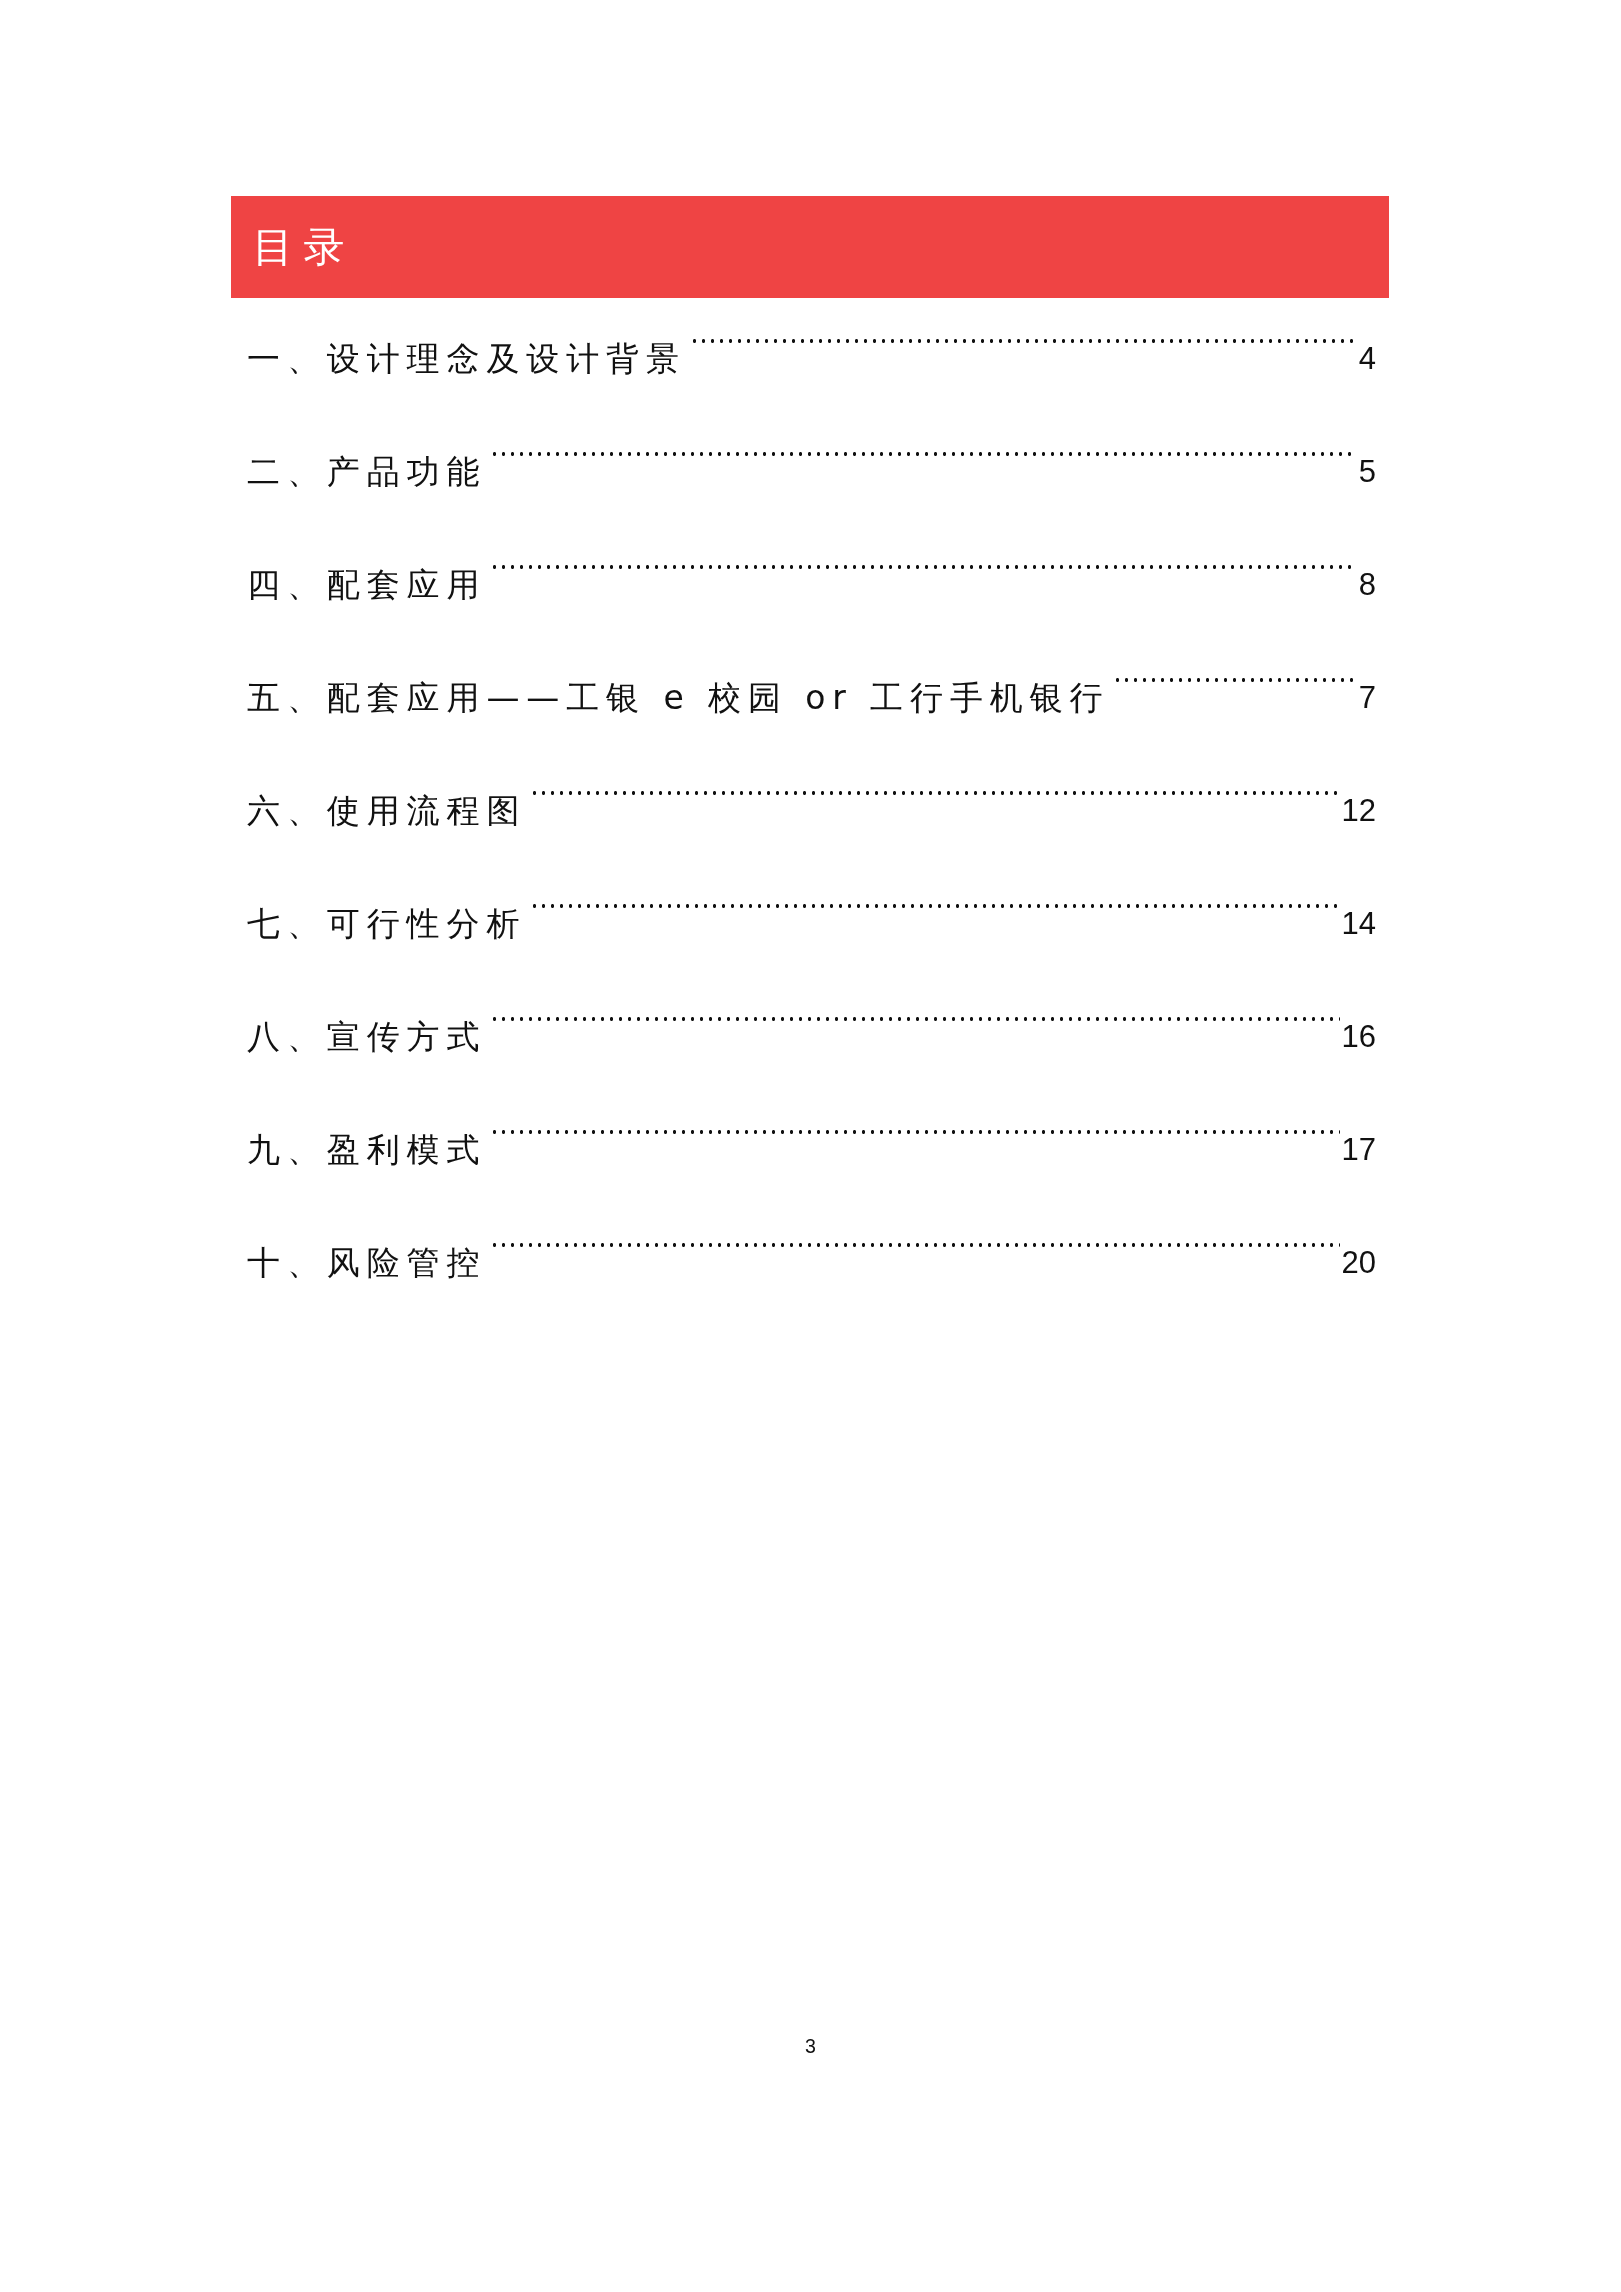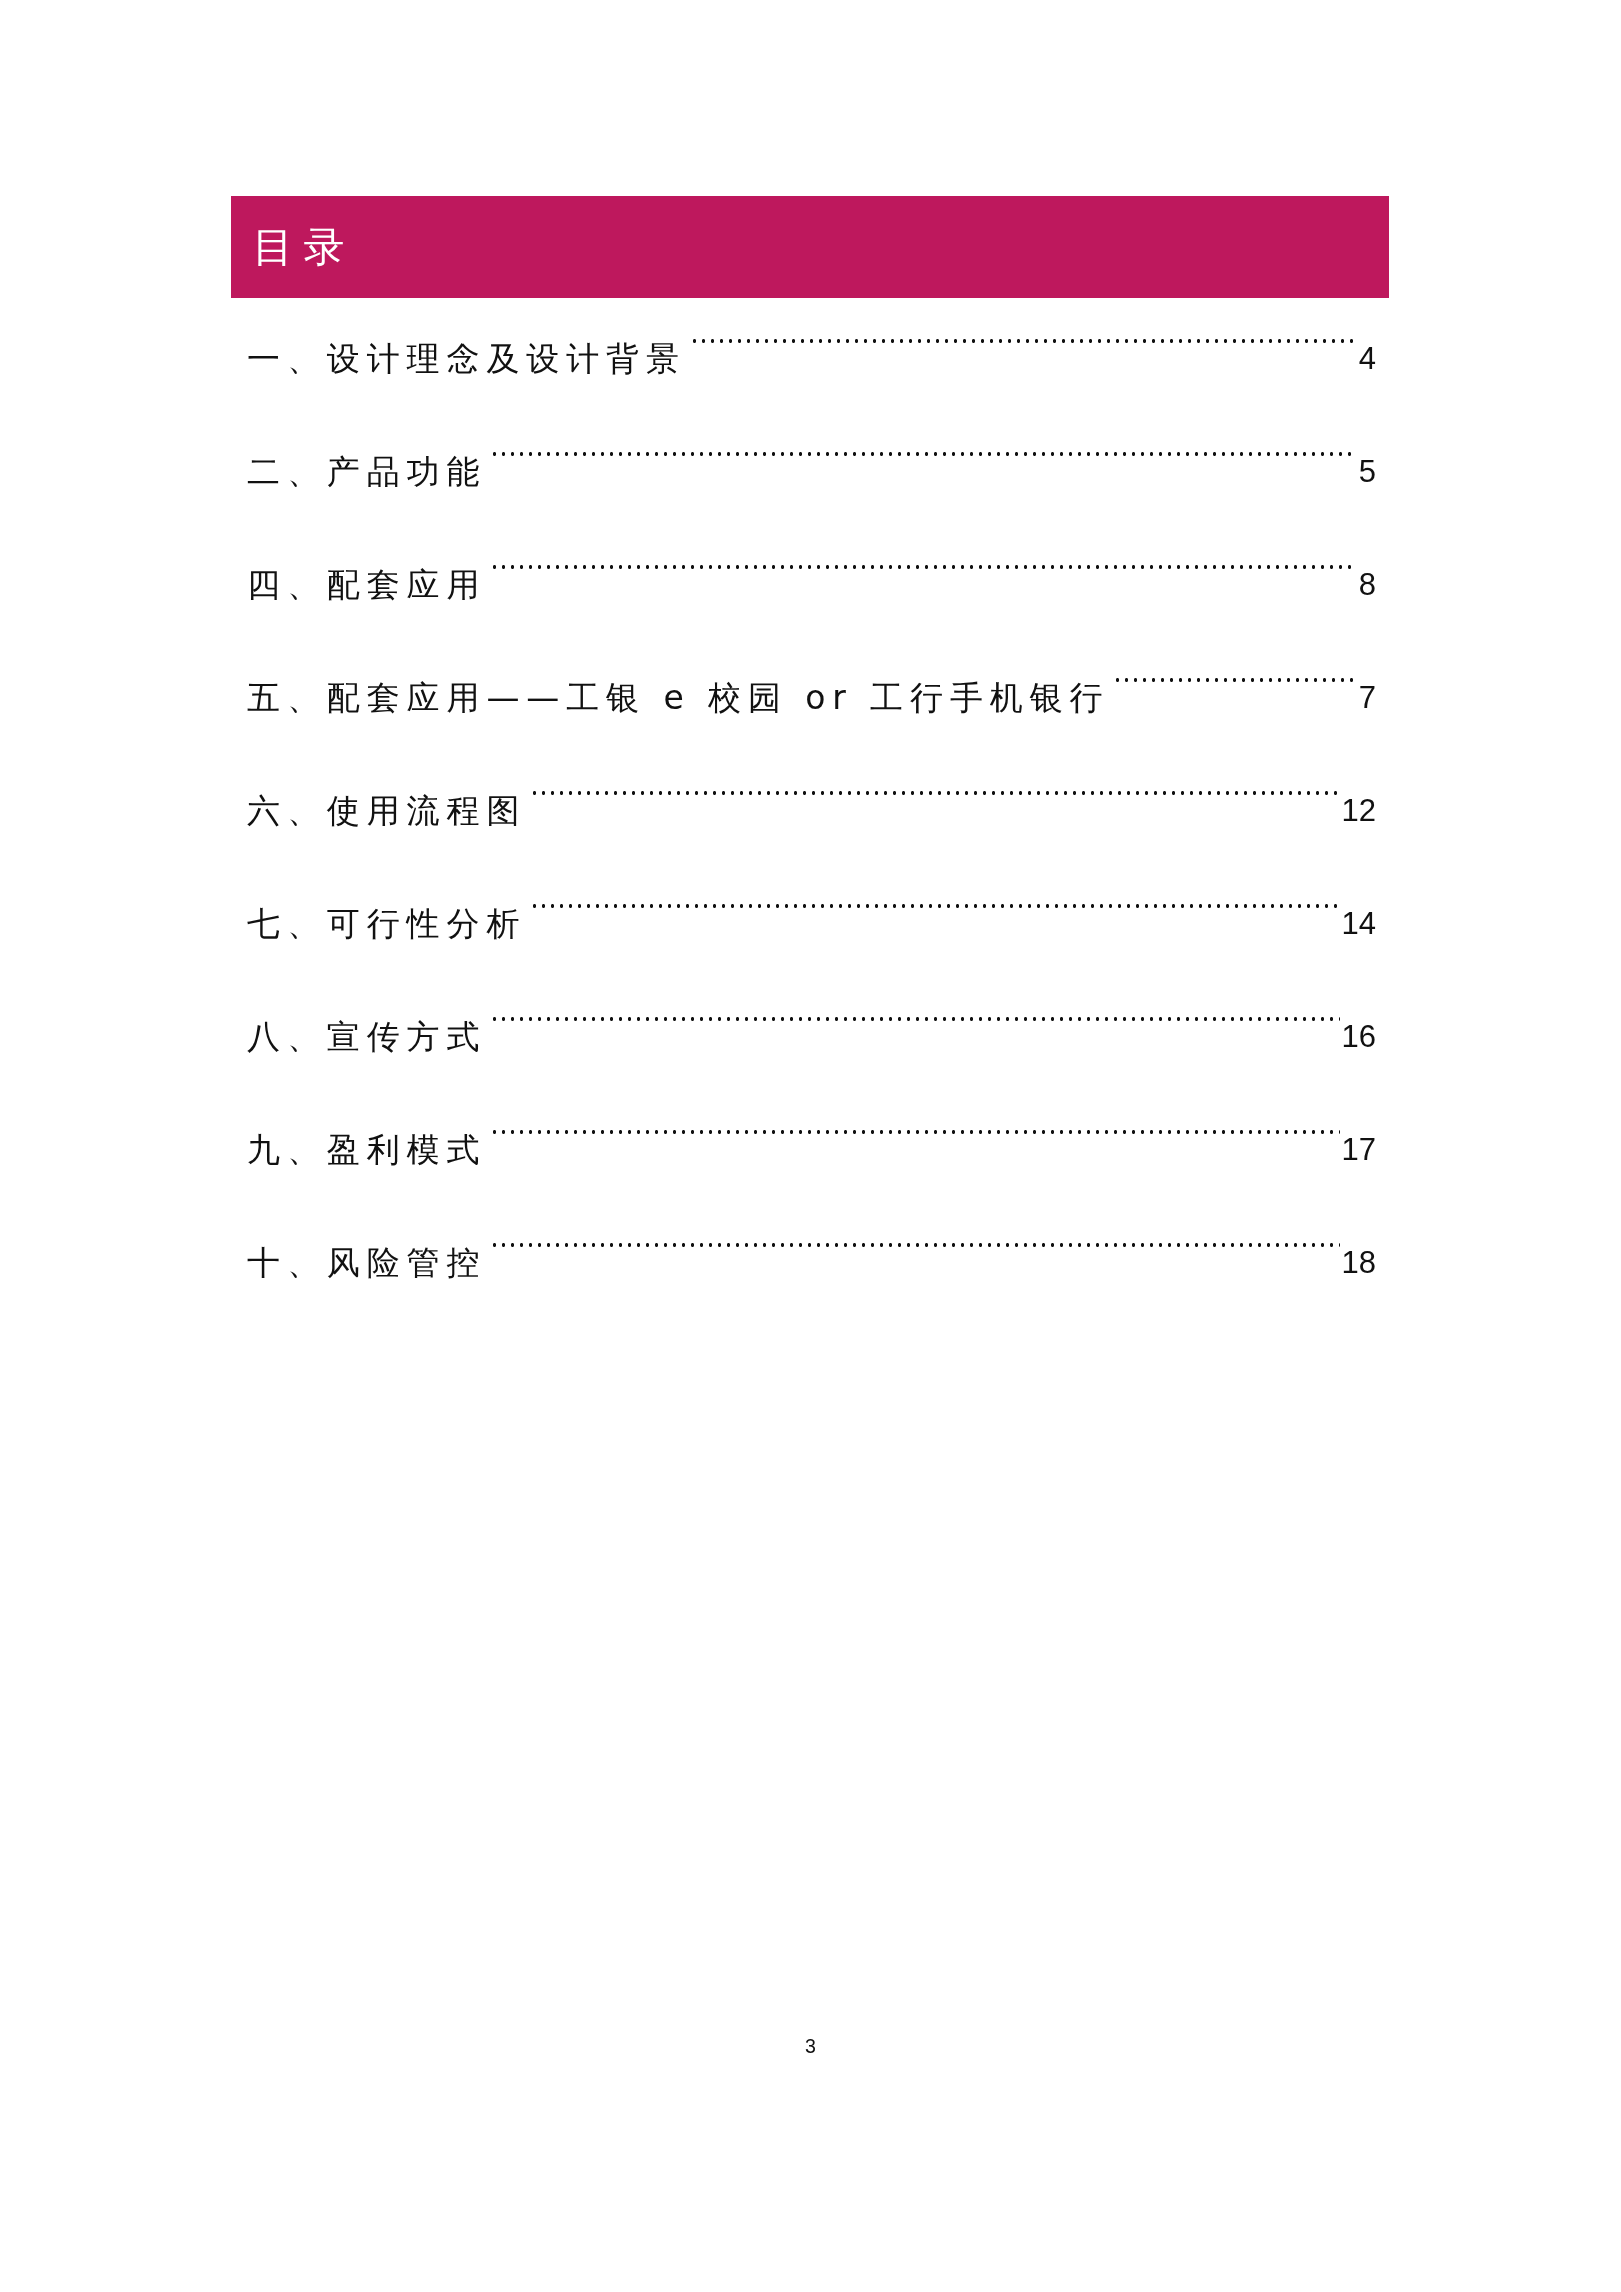--- a/index.html
+++ b/index.html
@@ -18,21 +18,21 @@
                 background-image: radial-gradient(circle, #111 1.6px, transparent 2px);
                 background-size: 9px 3.9px; background-repeat: repeat-x; background-position: left center; }
   .toc-page { white-space: nowrap; font-size: 31px; line-height: 39px;
               font-family: "Liberation Sans", sans-serif; }
   .page-number { position: absolute; left: 0; width: 1621px; top: 2035px; text-align: center;
                  font-size: 19.6px; font-family: "Liberation Sans", sans-serif; }
 </style>
 </head>
 <body>
 
-<div class="toc-header" style="background: #be185d;">
+<div class="toc-header" style="background: #ef4444;">
   <div class="toc-title">目录</div>
 </div>
 
 <div class="toc-list">
   <div class="toc-row">
     <span class="toc-label">一、设计理念及设计背景</span>
     <span class="toc-leader"></span>
     <span class="toc-page">4</span>
   </div>
   <div class="toc-row">
@@ -66,18 +66,18 @@
     <span class="toc-page">16</span>
   </div>
   <div class="toc-row">
     <span class="toc-label">九、盈利模式</span>
     <span class="toc-leader"></span>
     <span class="toc-page">17</span>
   </div>
   <div class="toc-row">
     <span class="toc-label">十、风险管控</span>
     <span class="toc-leader"></span>
-    <span class="toc-page">18</span>
+    <span class="toc-page">20</span>
   </div>
 </div>
 
 <div class="page-number">3</div>
 
 
 </body></html>

